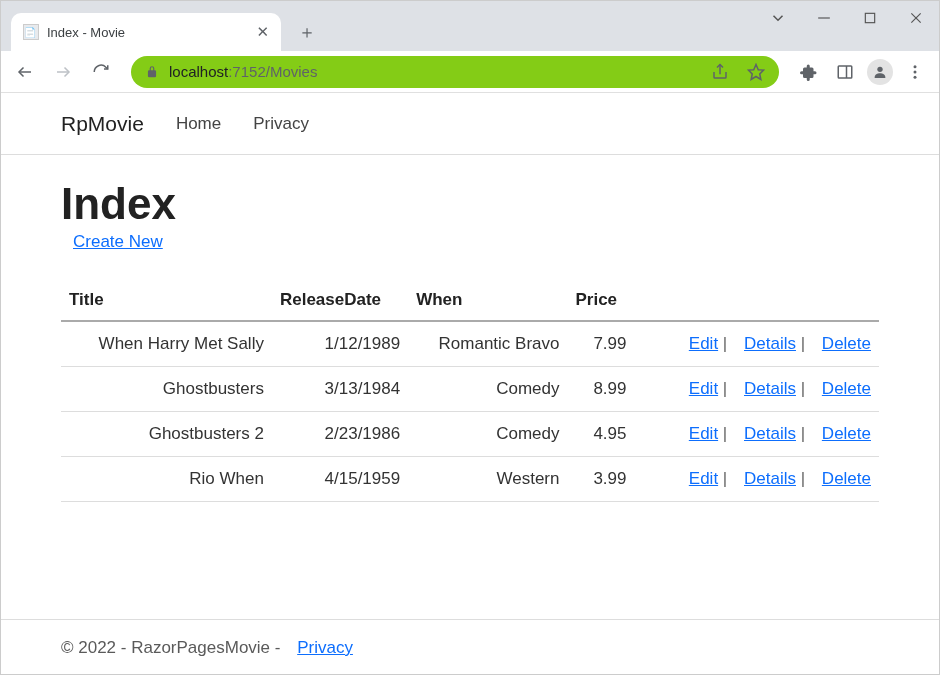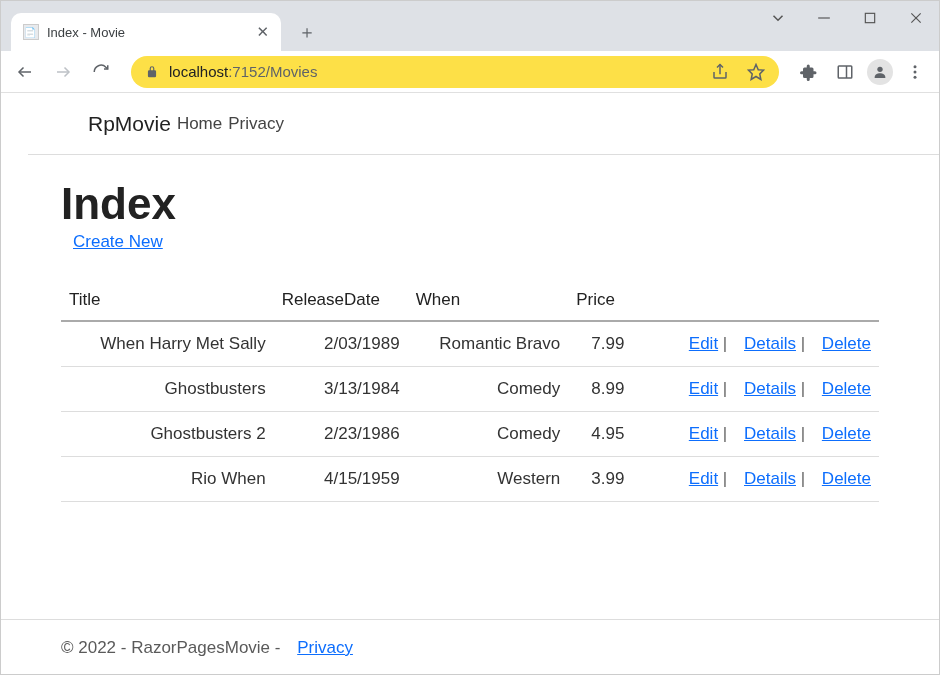--- a/index.html
+++ b/index.html
@@ -95,21 +95,21 @@
       justify-content: center;
       color: #5f6368;
       cursor: pointer;
       border-radius: 50%;
     }
     .tb-btn.disabled { color: #bdc1c6; }
     .tb-icon { width: 18px; height: 18px; }
 
     .omnibox {
       flex: 1;
-      background: #fde047;
+      background: #84cc16;
       border-radius: 20px;
       height: 32px;
       display: flex;
       align-items: center;
       padding: 0 14px;
       margin: 0 8px;
       color: #5f6368;
       font-size: 15px;
       gap: 10px;
     }
@@ -144,24 +144,23 @@
       height: calc(675px - 50px - 42px);
       display: flex;
       flex-direction: column;
       background: #fff;
     }
     .navbar {
       height: 62px;
       display: flex;
       align-items: center;
       padding: 0 60px;
-      gap: 6px;
+      gap: 32px;
       border-bottom: 1px solid #ddd;
       color: #333;
-      margin-left: 27px;
     }
     .navbar .brand { font-size: 21px; color: #222; }
     .navbar .nav-link { font-size: 17px; color: #444; cursor: pointer; }
 
     .content {
       flex: 1;
       padding: 24px 60px 0 60px;
       color: #222;
     }
     h1.page-title {
@@ -178,21 +177,21 @@
     .create-new { font-size: 17px; }
 
     table.movies {
       width: 100%;
       border-collapse: collapse;
       margin-top: 28px;
       font-size: 17px;
     }
     table.movies th {
       text-align: left;
-      font-weight: 400;
+      font-weight: 700;
       padding: 10px 8px;
       border-bottom: 2px solid #aaa;
     }
     table.movies td {
       padding: 12px 8px;
       border-bottom: 1px solid #ddd;
       color: #333;
       text-align: right;
     }
     .actions-cell { white-space: nowrap; }
@@ -324,21 +323,21 @@
           <th>Title</th>
           <th>ReleaseDate</th>
           <th>When</th>
           <th>Price</th>
           <th></th>
         </tr>
       </thead>
       <tbody id="movies-body">
           <tr>
             <td>When Harry Met Sally</td>
-            <td>2/03/1989</td>
+            <td>1/12/1989</td>
             <td>Romantic Bravo</td>
             <td>7.99</td>
             <td class="actions-cell"><a class="link">Edit</a> <span class="sep">|</span> <a class="link">Details</a> <span class="sep">|</span> <a class="link">Delete</a></td>
           </tr>
           <tr>
             <td>Ghostbusters</td>
             <td>3/13/1984</td>
             <td>Comedy</td>
             <td>8.99</td>
             <td class="actions-cell"><a class="link">Edit</a> <span class="sep">|</span> <a class="link">Details</a> <span class="sep">|</span> <a class="link">Delete</a></td>

